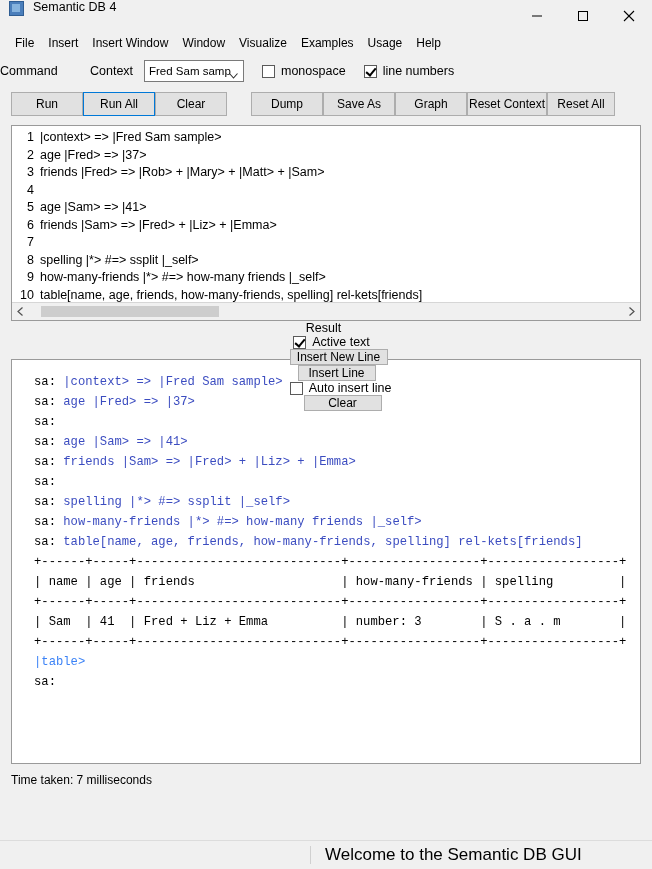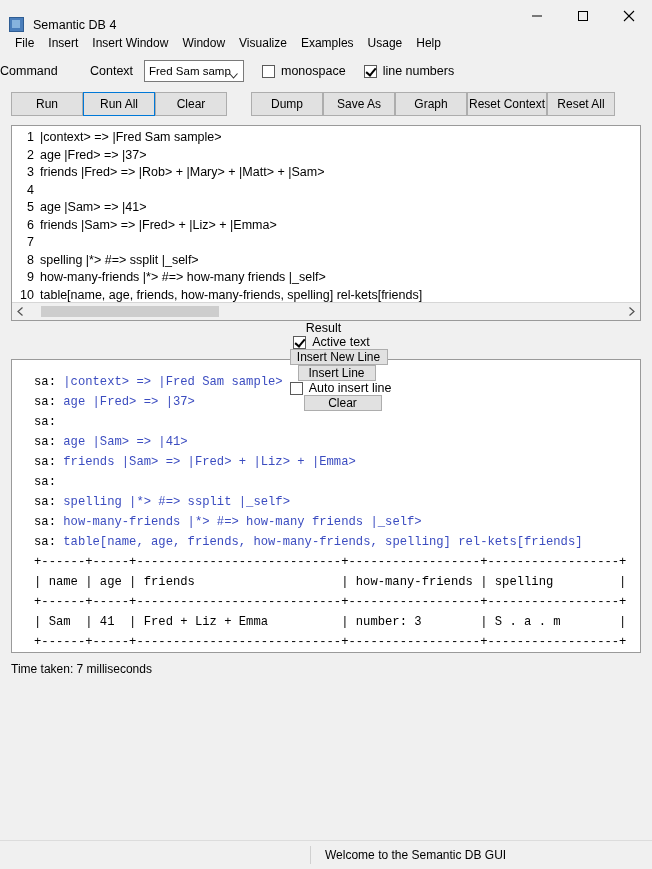--- a/index.html
+++ b/index.html
@@ -13,21 +13,21 @@
     font-family: "Liberation Sans", sans-serif;
     font-size: 12px;
     color: #000;
     overflow: hidden;
     position: relative;
   }
   
   .titlebar {
     height: 32px;
     display: flex;
-    align-items: flex-end;
+    align-items: flex-start;
     background: #f0f0f0;
   }
   .title-icon {
     width: 16px; height: 16px;
     margin-left: 9px; margin-right: 8px;
     position: relative;
   }
   .title-icon .sq {
     position: absolute;
     left: 0; top: 1px;
@@ -237,21 +237,21 @@
   }
   .lbl-result { font-size: 12.5px; margin-right: 16px; }
   .btn-insert-new-line { width: 98px; height: 26px; margin-left: 14px;}
   .btn-insert-line { width: 78px; height: 26px; margin-left: 10px;}
   .btn-result-clear { width: 78px; height: 26px; margin-left: 22px;}
 
   
   .result-wrap {
     margin: 0 11px 0 11px;
     width: 630px;
-    height: 294px;
+    height: 405px;
     border: 1px solid #9a9a9a;
     background: #fff;
     box-sizing: border-box;
     overflow: hidden;
     padding: 12px 0 0 0;
   }
   .rline {
     font-family: "Liberation Mono", monospace;
     font-size: 12.2px;
     line-height: 20px;
@@ -279,21 +279,21 @@
     display: flex;
     align-items: center;
   }
   .statusbar .sep {
     width: 1px; height: 18px;
     background: #d0d0d0;
     margin-left: 310px;
   }
   .statusbar .msg {
     margin-left: 14px;
-    font-size: 12px;
+    font-size: 17px;
   }
 </style>
 </head>
 <body>
 
 <div class="titlebar">
   <div class="title-icon">
     <div class="sq"></div>
       <div class="sq2"></div>
   </div>

